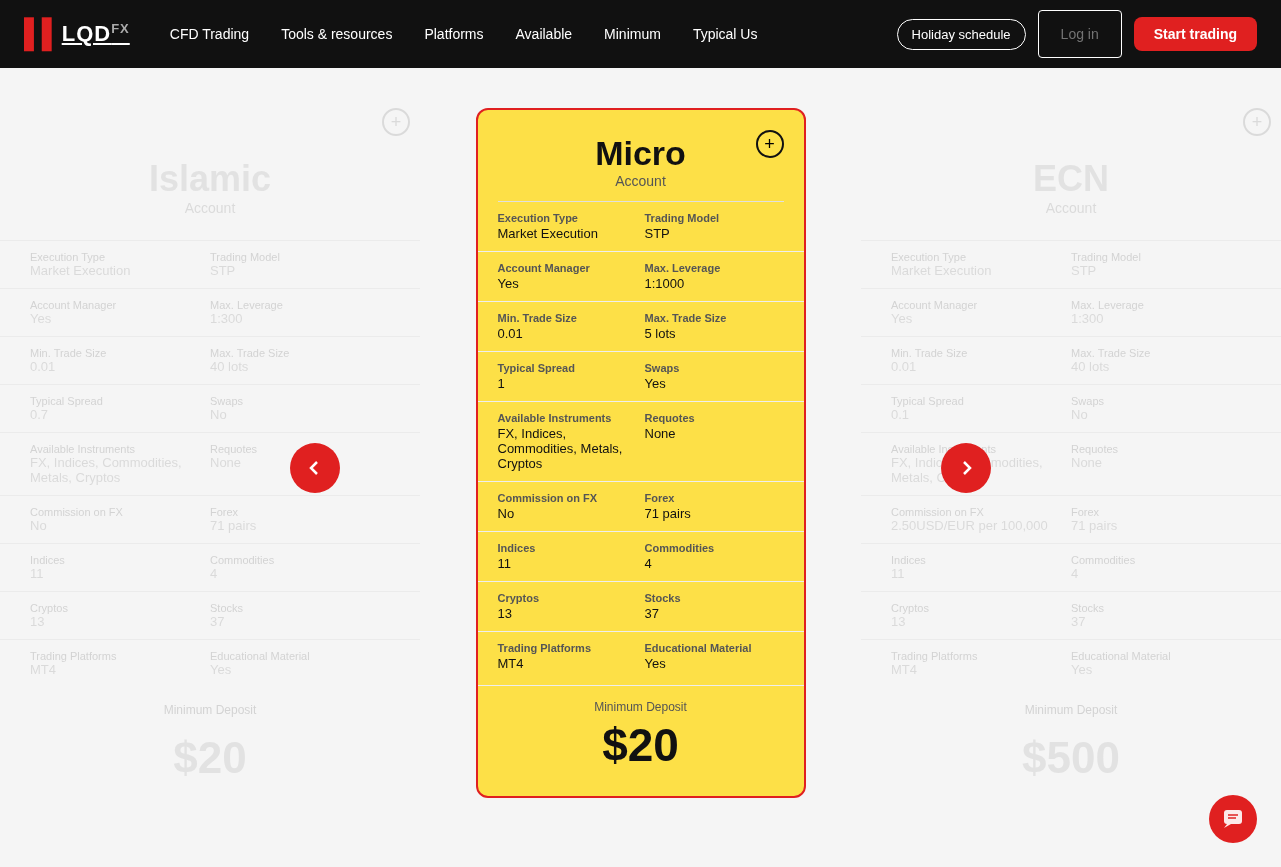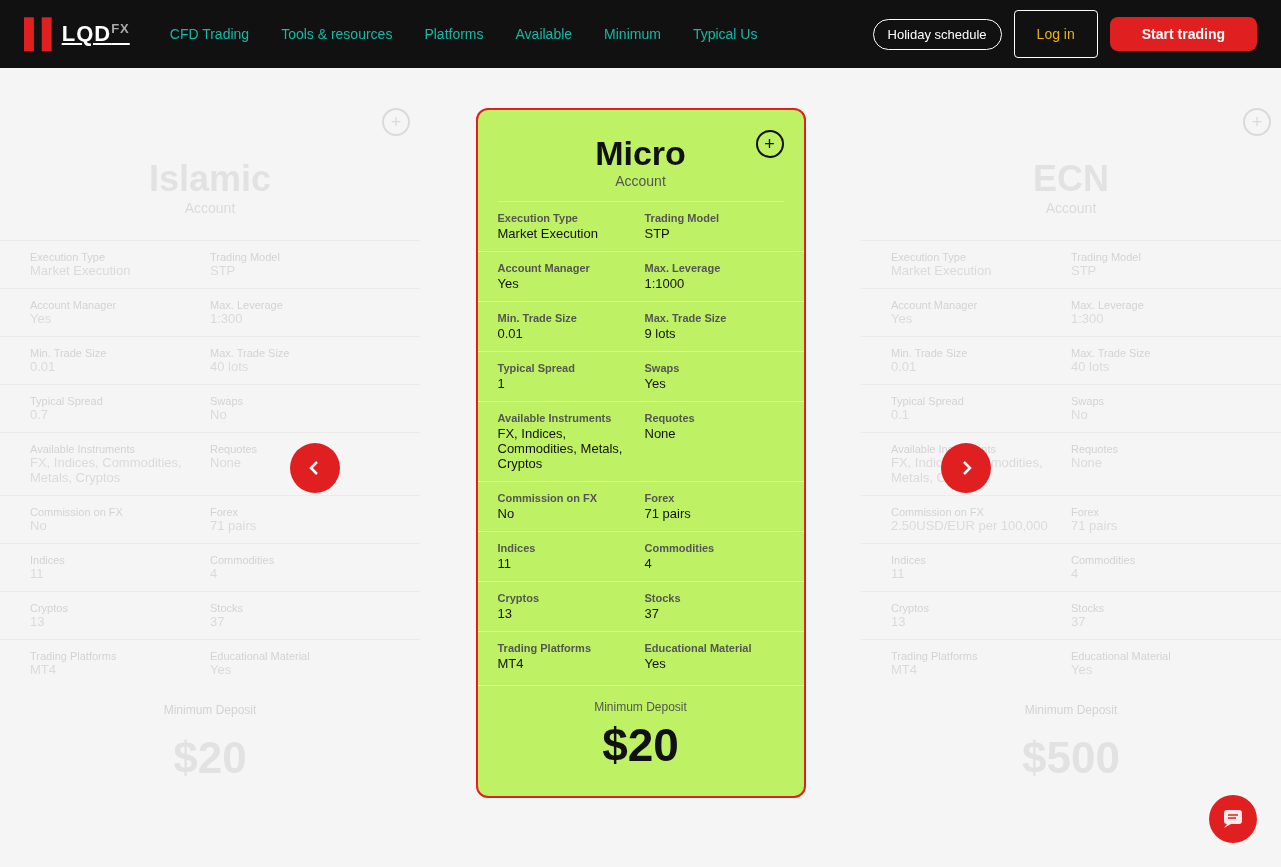--- a/index.html
+++ b/index.html
@@ -38,21 +38,21 @@
       color: #aaa;
       font-size: 13px;
       vertical-align: super;
     }
     .nav-links {
       display: flex;
       gap: 32px;
       flex: 1;
     }
     .nav-link {
-      color: #14b8a6;
+      color: #ffffff;
       text-decoration: none;
       font-size: 14px;
       cursor: pointer;
       white-space: nowrap;
     }
     .nav-actions {
       display: flex;
       align-items: center;
       gap: 12px;
     }
@@ -61,32 +61,32 @@
       color: #ffffff;
       background: transparent;
       padding: 7px 14px;
       border-radius: 20px;
       font-size: 13px;
       cursor: pointer;
       white-space: nowrap;
     }
     .btn-login {
       border: 1.5px solid #fff;
-      color: #eab308;
+      color: #737373;
       background: transparent;
       padding: 15px 22px;
       border-radius: 4px;
       font-size: 14px;
       cursor: pointer;
     }
     .btn-start {
       background: #e02020;
       color: #fff;
       border: none;
-      padding: 9px 32px;
+      padding: 9px 20px;
       border-radius: 8px;
       font-size: 14px;
       cursor: pointer;
       font-weight: 600;
     }
 
     
     .main {
       position: relative;
       display: flex;
@@ -175,21 +175,21 @@
       z-index: 20;
     }
     .nav-arrow-left { left: 290px; }
     .nav-arrow-right { right: 290px; }
     .arrow-svg { fill: none; stroke: #fff; stroke-width: 2.5; }
 
     
     .featured-card {
       position: relative;
       z-index: 5;
-      background: #bef264;
+      background: #fde047;
       border: 2px solid #e02020;
       border-radius: 12px;
       width: 330px;
       padding-bottom: 24px;
       margin-top: 10px;
     }
 
     .card-header {
       text-align: center;
       padding: 24px 0 12px;
@@ -558,21 +558,21 @@
       <div class="card-cell-value">1:1000</div>
     </div>
   </div>
         <div class="card-row">
     <div>
       <div class="card-cell-label">Min. Trade Size</div>
       <div class="card-cell-value">0.01</div>
     </div>
     <div>
       <div class="card-cell-label">Max. Trade Size</div>
-      <div class="card-cell-value">9 lots</div>
+      <div class="card-cell-value">5 lots</div>
     </div>
   </div>
         <div class="card-row">
     <div>
       <div class="card-cell-label">Typical Spread</div>
       <div class="card-cell-value">1</div>
     </div>
     <div>
       <div class="card-cell-label">Swaps</div>
       <div class="card-cell-value">Yes</div>

